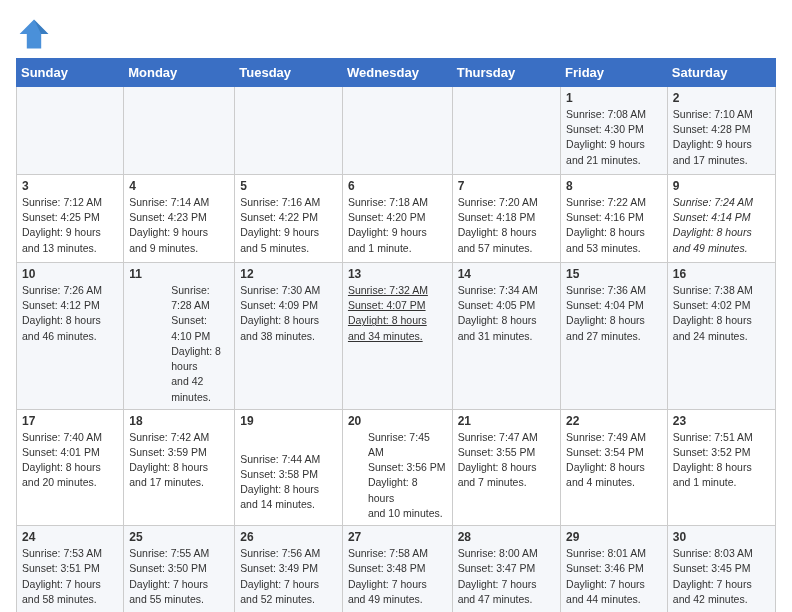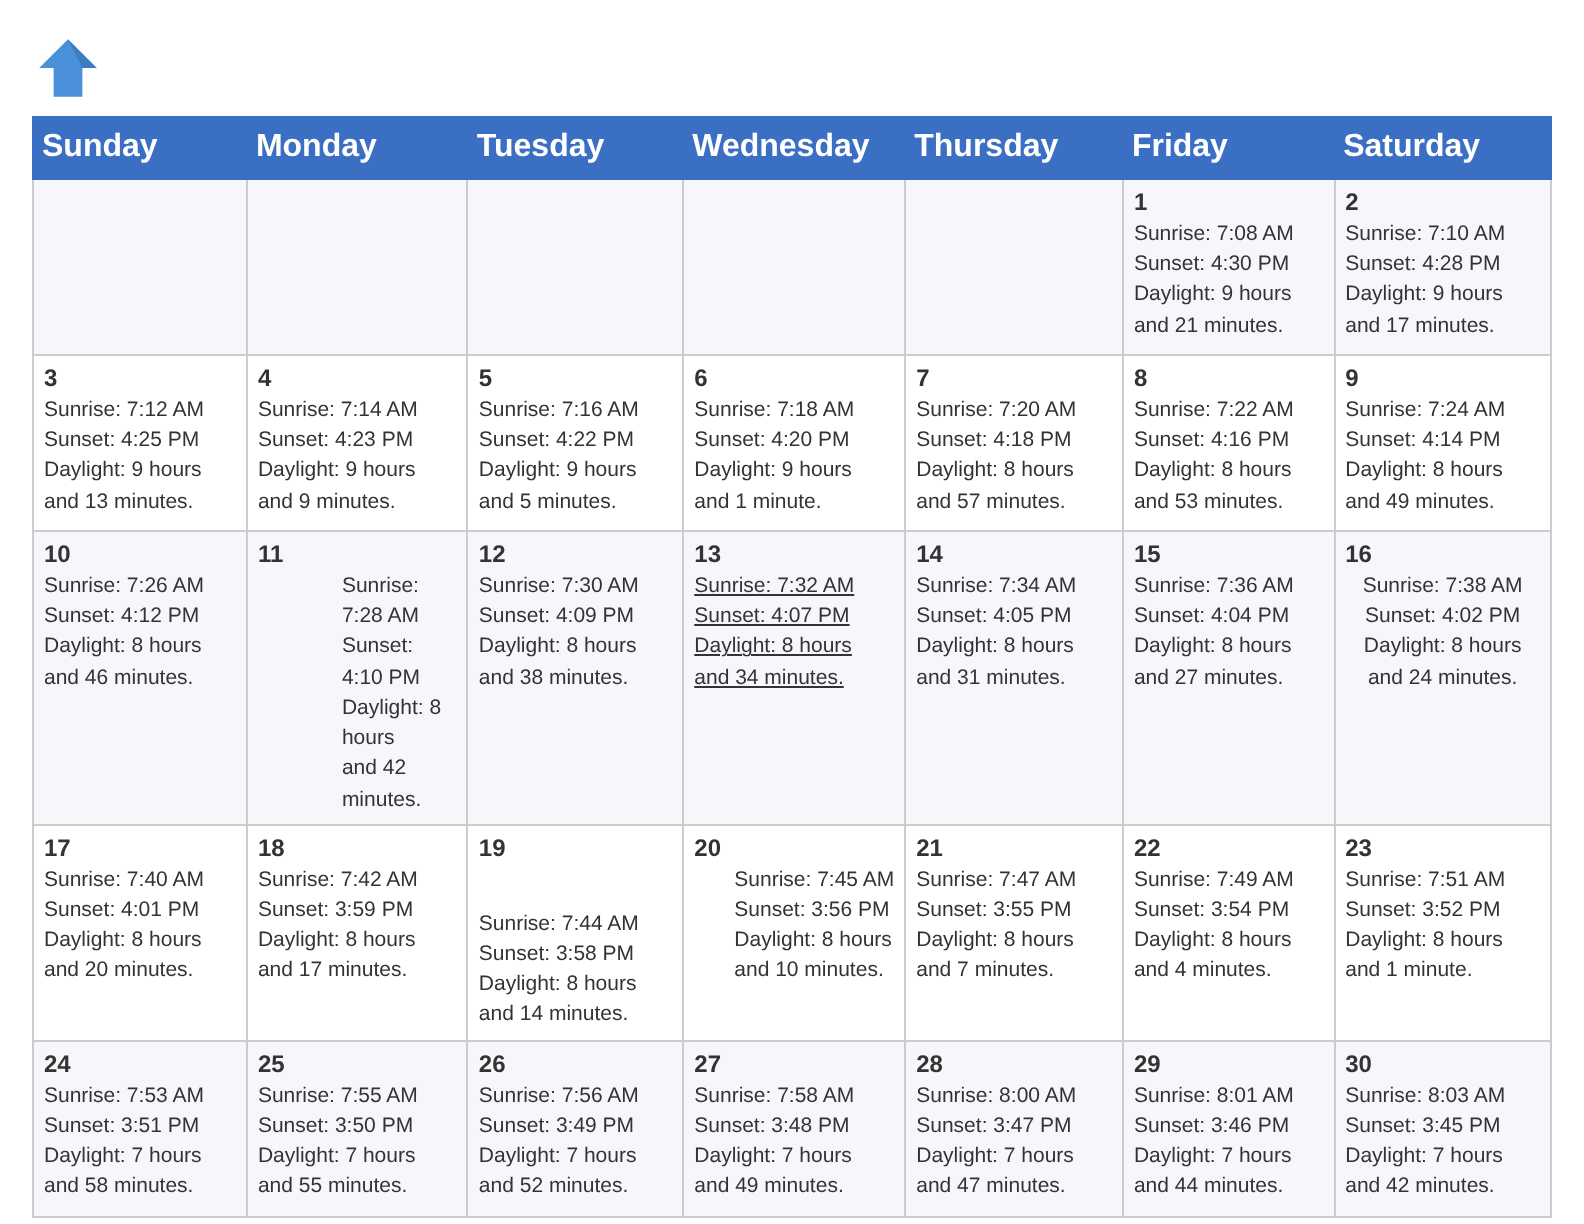--- a/index.html
+++ b/index.html
@@ -46,21 +46,21 @@
     table {
       width: 100%;
       border-collapse: collapse;
       font-size: 11px;
     }
     thead tr th {
       background: #3a6fc4;
       color: #fff;
       padding: 6px 4px;
       text-align: left;
-      font-size: 16px;
+      font-size: 13px;
       font-weight: bold;
       border: 1px solid #3a6fc4;
     }
     tbody tr td {
       border: 1px solid #ccc;
       vertical-align: top;
       padding: 4px 5px;
       height: 88px;
       width: 113px;
       color: #333;
@@ -179,21 +179,21 @@
         </td>
         <td>
           <span class="day-num">8</span>
           <div class="day-info" style="white-space: pre-line;">Sunrise: 7:22 AM
 Sunset: 4:16 PM
 Daylight: 8 hours
 and 53 minutes.</div>
         </td>
         <td>
           <span class="day-num">9</span>
-          <div class="day-info" style="white-space: pre-line;">Sunrise: 7:24 AM
+          <div class="day-info" style="white-space: pre-line; font-style: italic;">Sunrise: 7:24 AM
 Sunset: 4:14 PM
 Daylight: 8 hours
 and 49 minutes.</div>
         </td>
       </tr>
       <tr>
         <td>
           <span class="day-num">10</span>
           <div class="day-info" style="white-space: pre-line;">Sunrise: 7:26 AM
 Sunset: 4:12 PM
@@ -230,21 +230,21 @@
         </td>
         <td>
           <span class="day-num">15</span>
           <div class="day-info" style="white-space: pre-line;">Sunrise: 7:36 AM
 Sunset: 4:04 PM
 Daylight: 8 hours
 and 27 minutes.</div>
         </td>
         <td>
           <span class="day-num">16</span>
-          <div class="day-info" style="white-space: pre-line; text-align: center;">Sunrise: 7:38 AM
+          <div class="day-info" style="white-space: pre-line;">Sunrise: 7:38 AM
 Sunset: 4:02 PM
 Daylight: 8 hours
 and 24 minutes.</div>
         </td>
       </tr>
       <tr>
         <td>
           <span class="day-num">17</span>
           <div class="day-info" style="white-space: pre-line;">Sunrise: 7:40 AM
 Sunset: 4:01 PM

